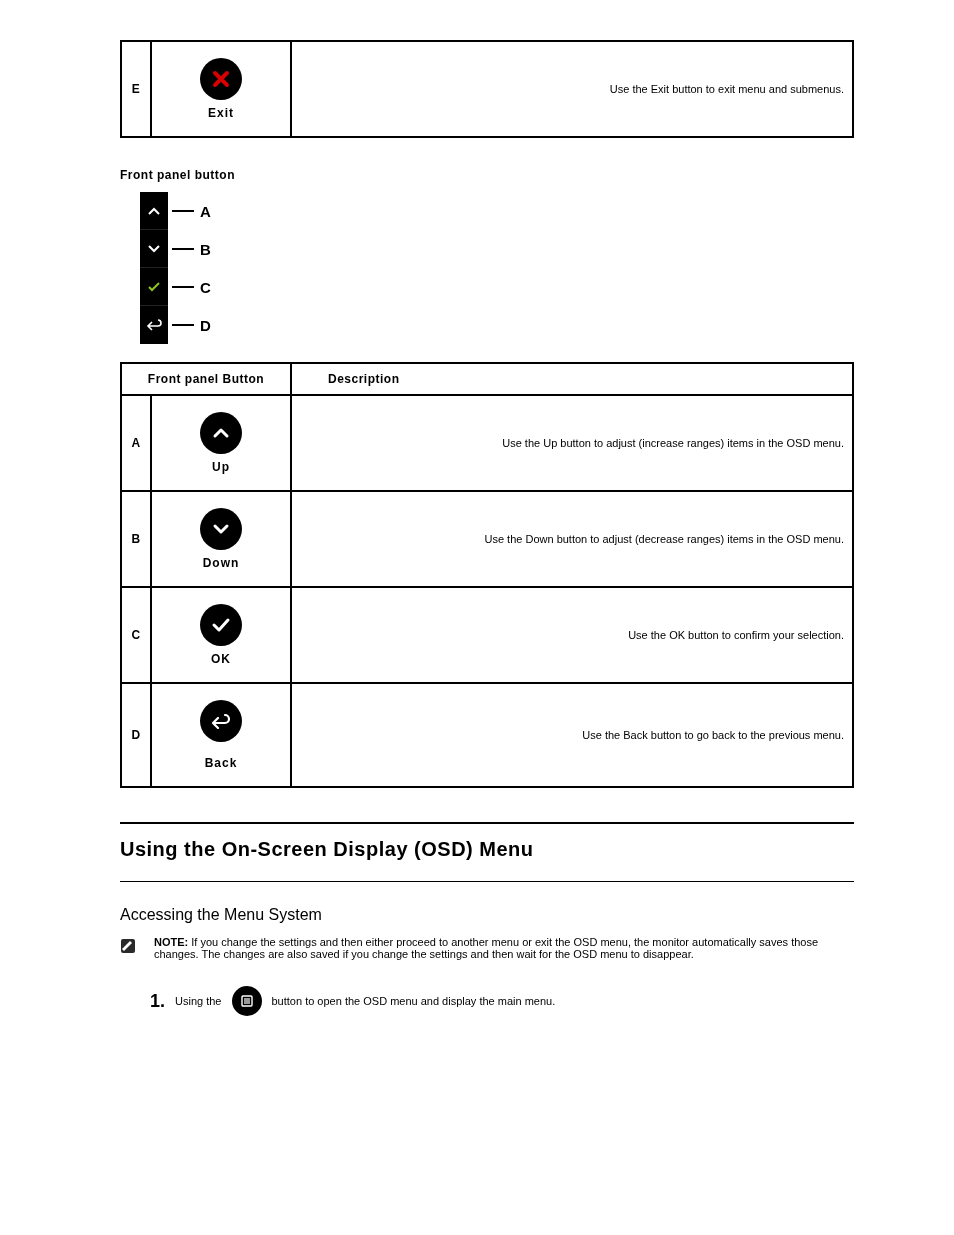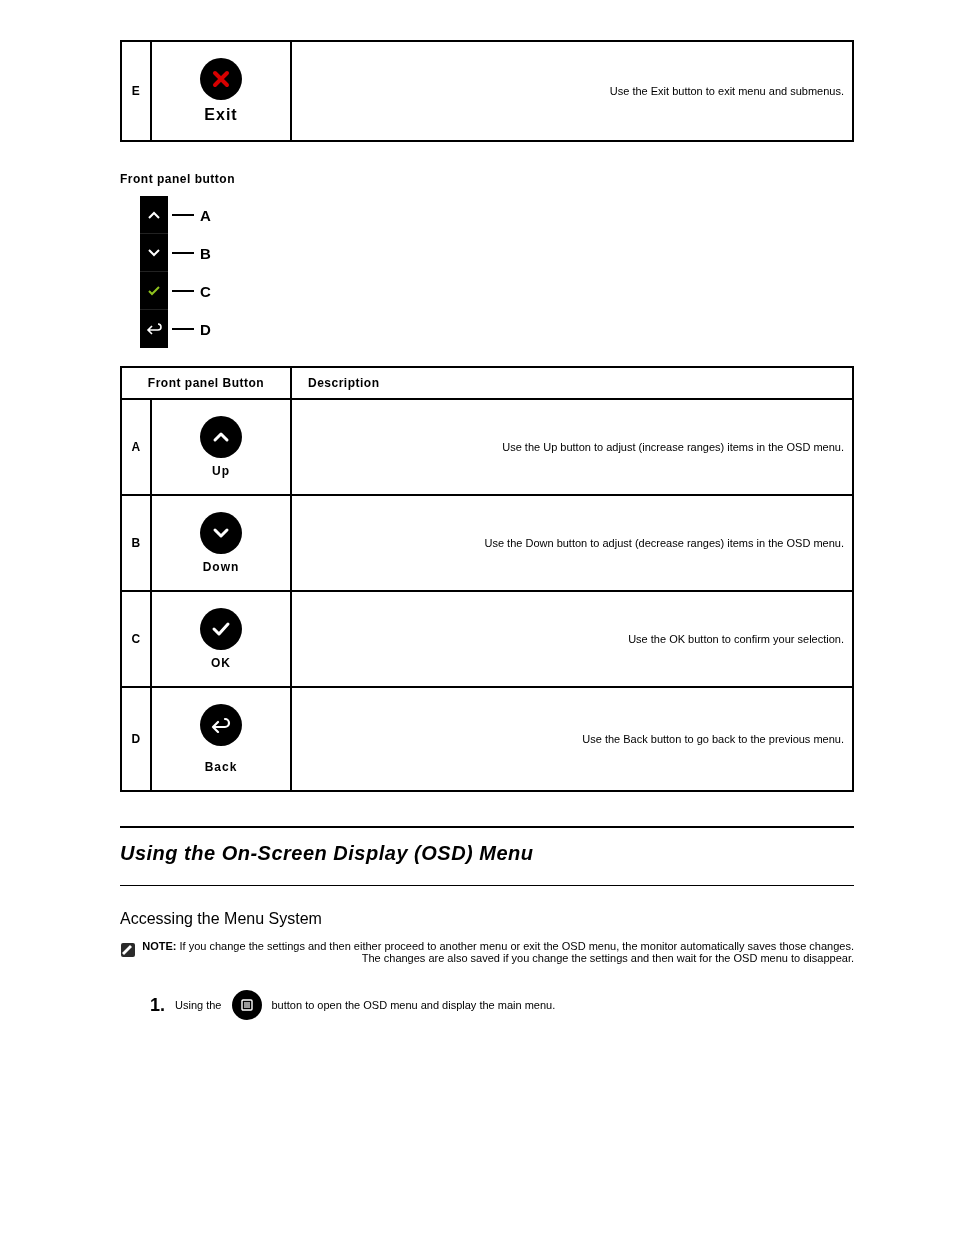--- a/index.html
+++ b/index.html
@@ -47,33 +47,31 @@
   .section-rule-thin {
     border: none;
     border-top: 1px solid #000;
     margin: 14px 0 8px 0;
   }
   h2.section {
     font-size: 20px;
     font-weight: bold;
     margin: 0 0 20px 0;
     letter-spacing: 0.5px;
-    font-style: italic;
   }
   h3.sub {
     font-size: 16px;
     font-weight: normal;
     margin: 24px 0 6px 0;
   }
   .note-row {
     display: flex;
     align-items: flex-start;
-    gap: 6px;
+    gap: 18px;
     margin-top: 12px;
-    text-align: right;
   }
   .note-icon {
     width: 16px;
     height: 16px;
     flex: none;
     position: relative;
     margin-top: 2px;
   }
   .note-icon svg { display:block; }
   .idx-col { width: 30px; }
@@ -151,21 +149,21 @@
   </colgroup>
   <tbody>
         <tr>
     <td>E</td>
     <td>
       <span class="btn-circle">
         <svg width="20" height="20" viewBox="0 0 20 20">
           <path d="M4 4 L16 16 M16 4 L4 16" stroke="#d60000" stroke-width="4" stroke-linecap="round"></path>
         </svg>
       </span>
-      <div style="font-weight:bold;margin-top:6px;font-size:16px;letter-spacing:1px;">Exit</div>
+      <div style="font-weight:bold;margin-top:6px;font-size:12px;letter-spacing:1px;">Exit</div>
     </td>
     <td class="desc">Use the Exit button to exit menu and submenus.</td>
   </tr>
 </tbody>
     </table>
 
 <div style="font-weight:bold;font-size:12px;margin-bottom:6px;letter-spacing:0.5px;">Front panel button</div>
 
 
 <div class="diagram">
@@ -211,21 +209,21 @@
 
 <table class="fp-table">
   <colgroup>
     <col class="idx-col">
     <col class="btn-col">
     <col class="desc-col">
   </colgroup>
   <tbody>
         <tr>
     <th colspan="2">Front panel Button</th>
-    <th style="text-align:left;padding-left:16px;">Description</th>
+    <th style="text-align:left;padding-left:36px;">Description</th>
   </tr>
   <tr>
     <td>A</td>
     <td>
       <span class="btn-circle">
         <svg width="18" height="14" viewBox="0 0 18 14">
                 <path d="M3 10 L9 4 L15 10" stroke="#fff" stroke-width="3" fill="none" stroke-linecap="round" stroke-linejoin="round"></path>
               </svg>
       </span>
       <div style="font-weight:bold;margin-top:6px;font-size:12px;letter-spacing:1px;">Up</div>

